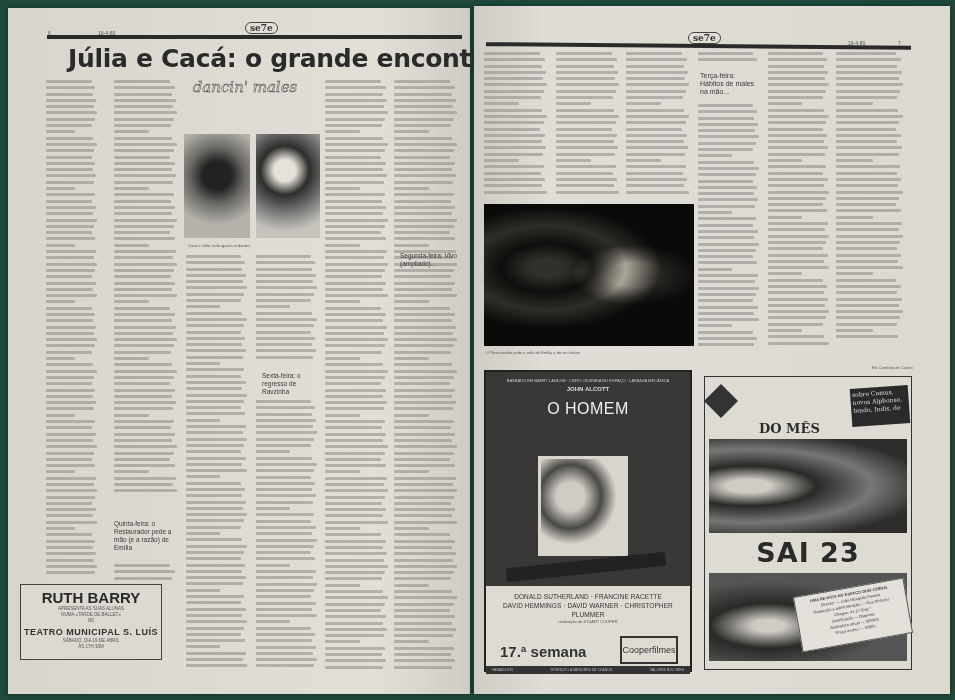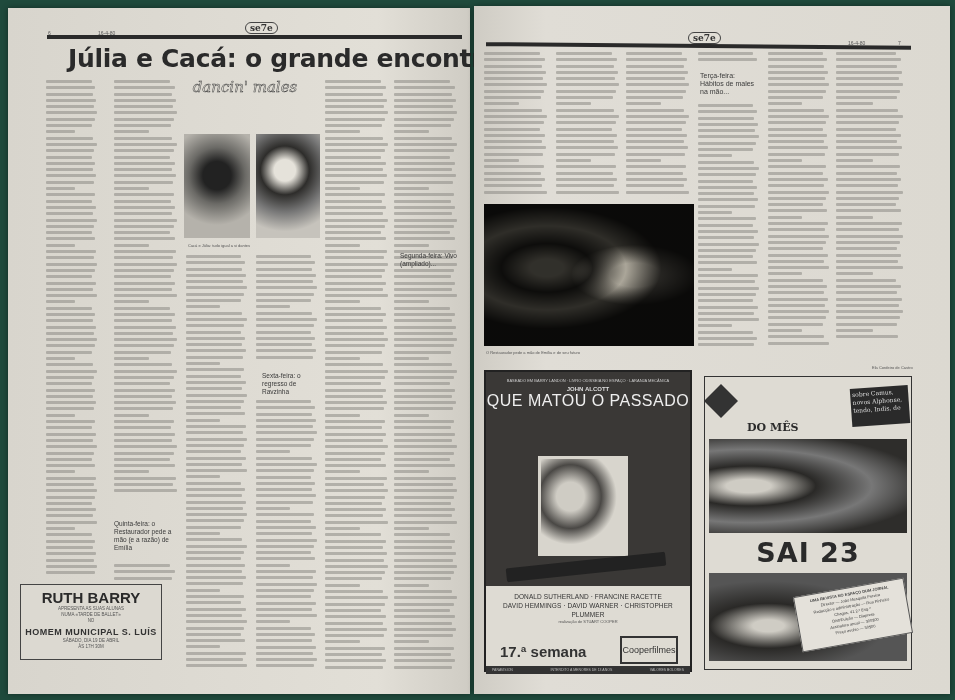--- a/index.html
+++ b/index.html
@@ -26,21 +26,21 @@
 .ad-film .dir{font-size:6px;font-weight:bold;margin-top:3px}
 .ad-film .title{font-family:"Liberation Sans",sans-serif;font-size:16px;letter-spacing:.5px;margin-top:8px;line-height:18px;font-weight:300;color:#eee}
 .ad-film .cast{position:absolute;left:0;right:0;top:214px;height:88px;background:#dedbd3;color:#333}
 .ad-film .cast .c{font-size:6.5px;letter-spacing:.1px;line-height:9px;margin-top:6px}
 .ad-film .cast .rs{font-size:4px;color:#555}
 .ad-film .wk{position:absolute;left:14px;bottom:14px;font-size:15px;font-weight:bold;color:#333}
 .ad-film .dist{position:absolute;right:12px;bottom:10px;width:58px;height:28px;border:2px solid #333;font-size:9px;line-height:24px;color:#333}
 .ad-film .foot{position:absolute;left:0;right:0;bottom:0;height:8px;background:#333;font-size:3.5px;color:#bbb;display:flex;justify-content:space-between;padding:2px 6px}
 .ad-gazeta{position:absolute;left:704px;top:376px;width:208px;height:294px;border:1.5px solid #333;background:#dedbd3}
 .ad-gazeta .gz{position:absolute;left:10px;top:6px;font-size:32px;font-weight:bold;color:#2a2a2a;letter-spacing:1px;font-family:"DejaVu Sans",sans-serif}
-.ad-gazeta .dm{position:absolute;left:42px;top:44px;font-size:11px;font-weight:bold;font-family:"DejaVu Serif",serif}
+.ad-gazeta .dm{position:absolute;left:54px;top:44px;font-size:13px;font-weight:bold;font-family:"DejaVu Serif",serif}
 .ad-gazeta .tag{position:absolute;left:146px;top:10px;width:58px;height:38px;background:#2a2a2a;color:#ddd;font-family:"DejaVu Serif",serif;font-size:6px;line-height:8px;padding:2px;transform:rotate(-4deg)}
 .ad-gazeta .sai{position:absolute;left:0;right:0;top:160px;text-align:center;font-size:27px;font-weight:bold;color:#2a2a2a;letter-spacing:1px;font-family:"DejaVu Sans",sans-serif}
 .ad-gazeta .box{position:absolute;left:92px;top:210px;width:112px;height:56px;background:#e4e1da;border:1px solid #555;transform:rotate(-10deg);font-size:4px;color:#444;padding:3px;line-height:6px;text-align:center}
 .sig{position:absolute;font-size:4px;color:#555}
 </style>
 </head>
 <body>
 
 <div class="page left"></div>
 <span class="hdr" style="left:48px;top:30px">6</span>
@@ -535,21 +535,21 @@
     <div class="ln" style="width: 89%;"></div>
     <div class="ln" style="width: 96%;"></div>
     <div class="ln" style="width: 91%;"></div>
   </div>
 
 <div class="ad-ruth">
   <div class="t">RUTH BARRY</div>
   <div class="s">APRESENTA AS SUAS ALUNAS</div>
   <div class="s">NUMA «TARDE DE BALLET»</div>
   <div class="s">NO</div>
-  <div class="v">HOMEM MUNICIPAL S. LUÍS</div>
+  <div class="v">TEATRO MUNICIPAL S. LUÍS</div>
   <div class="s">SÁBADO, DIA 19 DE ABRIL</div>
   <div class="s">ÀS 17H 30M</div>
 </div>
 
 <div class="page right"></div>
 <span class="logo" style="left:688px;top:32px">se7e</span>
 <span class="hdr" style="left:848px;top:40px">16-4-80</span>
 <span class="hdr" style="left:898px;top:40px">7</span>
 <div class="rule" style="left:486px;top:44px;width:425px;transform:rotate(.5deg)"></div>
 
@@ -773,21 +773,21 @@
   </div>
 <div class="sig" style="left:872px;top:365px">Ela Cordeiro de Castro</div>
 
 <div class="photo" style="left:484px;top:204px;width:210px;height:142px;background:radial-gradient(ellipse at 30% 45%,#d9d6ce 8%,#3b3a37 22%,#cfccc4 38%,#2e2d2b 55%),radial-gradient(ellipse at 72% 50%,#d2cfc7 12%,#3a3935 30%);background-blend-mode:multiply"></div>
 <div class="cap" style="left:486px;top:350px">O Restaurador pede a mão de Emília e de seu futuro</div>
 <div class="sub" style="left:400px;top:252px;width:60px">Segunda-feira: Vivo (ampliado)...</div>
 
 <div class="ad-film">
   <div class="credits">BASEADO EM BARRY LANDON · LIVRO ODISSEIA NO ESPAÇO · LARANJA MECÂNICA</div>
   <div class="dir">JOHN ALCOTT</div>
-  <div class="title" style="margin-top:0">QUE MATOU O PASSADO</div>
+  <div class="title">O HOMEM</div>
   <div style="position:absolute;left:52px;top:84px;width:90px;height:100px;background:radial-gradient(ellipse at 35% 40%,#cfccc4 18%,#4a4845 40%,#d8d5cd 60%);border:3px solid #d8d5cd"></div>
   <div style="position:absolute;left:20px;top:188px;width:160px;height:14px;background:#222;transform:rotate(-6deg);border-radius:2px"></div>
   <div class="cast">
     <div class="c">DONALD SUTHERLAND · FRANCINE RACETTE</div>
     <div class="c" style="margin-top:0">DAVID HEMMINGS · DAVID WARNER · CHRISTOPHER PLUMMER</div>
     <div class="rs">realização de STUART COOPER</div>
     <div class="wk">17.ª semana</div>
     <div class="dist">Cooperfilmes</div>
     <div class="foot">
       <span>PANAVISION</span>

